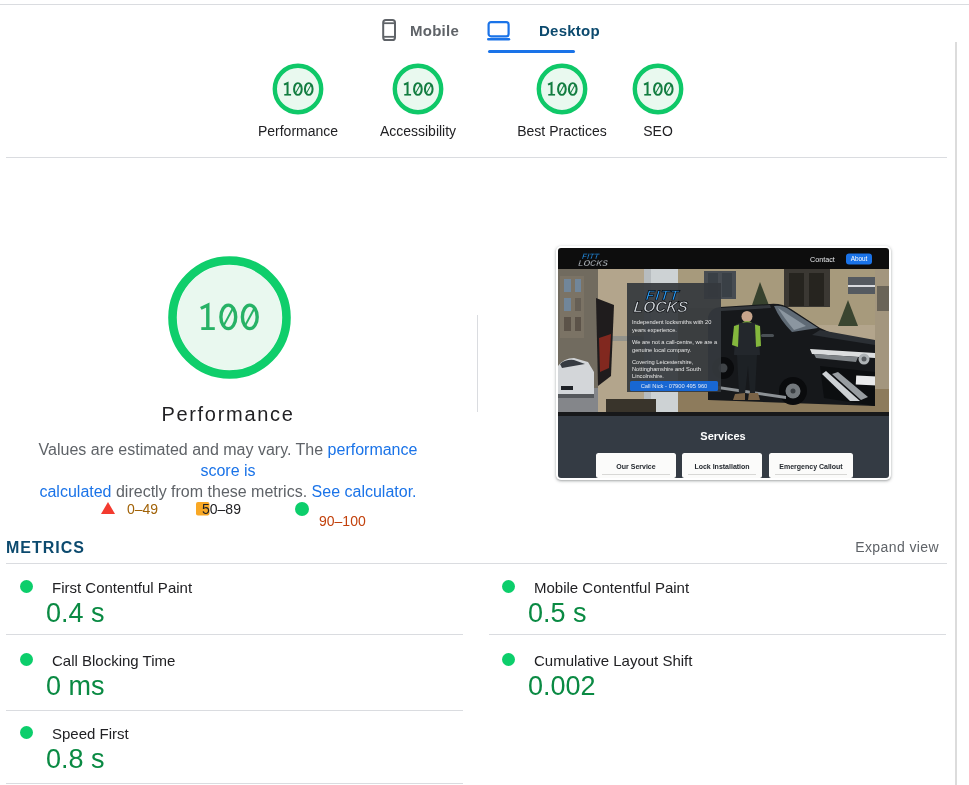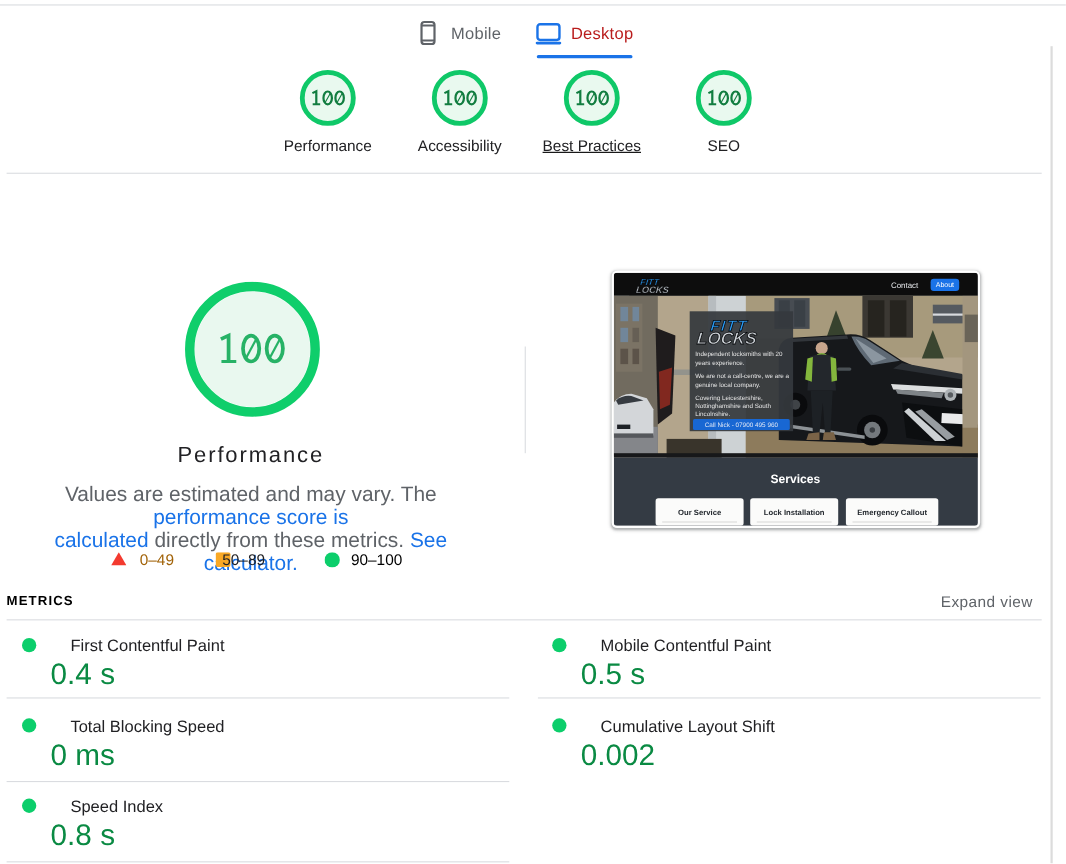--- a/index.html
+++ b/index.html
@@ -4,63 +4,63 @@
 <style>
   html,body{margin:0;padding:0;}
   body{width:969px;height:785px;position:relative;background:#fff;
        font-family:"Liberation Sans",sans-serif;overflow:hidden;}
   .abs{position:absolute;}
   .hair{position:absolute;background:#dadce0;height:1px;}
   .vhair{position:absolute;background:#dadce0;width:1px;}
 
   
   .tab{position:absolute;top:14px;height:32px;display:flex;align-items:center;}
-  .tabtxt{font-size:15px;font-weight:400;letter-spacing:.25px;}
+  .tabtxt{font-size:15px;font-weight:700;letter-spacing:.25px;}
 
   
   .cat{position:absolute;top:63px;width:120px;text-align:center;}
   .cat .lbl{margin-top:4px;font-size:14px;color:#212124;}
 
   
   .gtitle{position:absolute;top:403px;left:28px;width:400px;text-align:center;
           font-size:20px;letter-spacing:1.7px;color:#212124;}
   .gdesc{position:absolute;top:439px;left:28px;width:400px;text-align:center;
-         font-size:19px;line-height:21px;color:#5f6368;}
+         font-size:16px;line-height:21px;color:#5f6368;}
   .gdesc a{color:#1a73e8;text-decoration:none;}
 
   
   .shot{position:absolute;left:556px;top:246px;width:335px;height:234px;
         background:#fff;border-radius:5px;
         box-shadow:0 1px 2px rgba(60,64,67,.3),0 1px 3px 1px rgba(60,64,67,.15);}
   .shot svg{position:absolute;left:2px;top:2px;border-radius:3px;}
 
   
-  .mhead{position:absolute;top:539px;left:6px;font-size:12px;font-weight:bold;
-         letter-spacing:1px;color:#000000;}
+  .mhead{position:absolute;top:539px;left:6px;font-size:16px;font-weight:bold;
+         letter-spacing:1px;color:#0c4a6e;}
   .mexp{position:absolute;top:539px;right:30px;font-size:14px;letter-spacing:0.4px;color:#5f6368;margin-left:33px;}
   .metric{position:absolute;}
   .metric .dot{position:absolute;left:0;top:1px;width:13px;height:13px;border-radius:50%;
                background:#0cce6b;}
-  .metric .ml{position:absolute;left:44px;top:0;font-size:15px;color:#212124;white-space:nowrap;}
+  .metric .ml{position:absolute;left:32px;top:0;font-size:15px;color:#212124;white-space:nowrap;}
   .metric .mv{position:absolute;left:26px;top:19px;font-size:27px;color:#0a8a43;white-space:nowrap;}
 </style>
 </head>
 <body>
 
 <div class="hair" style="left:0;top:4px;width:969px;"></div>
 
 <div class="tab" style="left:377px;color:#5f6368;">
   <svg width="24" height="24" viewBox="0 0 24 24" style="margin-right:9px;">
     <rect x="6.2" y="2" width="11.8" height="20" rx="2.6" fill="none" stroke="#5f6368" stroke-width="2"></rect>
     <line x1="6.2" y1="5.2" x2="18" y2="5.2" stroke="#5f6368" stroke-width="1.8"></line>
     <line x1="6.2" y1="18.8" x2="18" y2="18.8" stroke="#5f6368" stroke-width="1.8"></line>
   </svg>
   <span class="tabtxt">Mobile</span>
 </div>
-<div class="tab" style="left:486px;color:#b91c1c;">
+<div class="tab" style="left:486px;color:#0c4a6e;gap:20px;">
   <svg width="25" height="24" viewBox="0 0 25 24" style="margin-right:8px;">
     <rect x="2.6" y="4.1" width="20" height="14.2" rx="2.4" fill="none" stroke="#1a73e8" stroke-width="2.2"></rect>
     <rect x="1" y="19.9" width="23.2" height="2.5" rx="1.25" fill="#1a73e8"></rect>
   </svg>
   <span class="tabtxt">Desktop</span>
 </div>
 <div class="abs" style="left:488px;top:50px;width:87px;height:3px;border-radius:2px;background:#1a73e8;"></div>
 
 <svg width="0" height="0" style="position:absolute;">
   <defs>
@@ -94,21 +94,21 @@
         <use href="#n100" stroke="#127d40"></use>
       </g>
     </svg><div class="lbl">Performance</div></div>
 <div class="cat" style="left:358px;"><svg width="52" height="52" viewBox="0 0 52 52">
       <circle cx="26" cy="26" r="21" fill="#e9f9ef"></circle>
       <circle cx="26" cy="26" r="23.2" fill="none" stroke="#0fc868" stroke-width="4.4"></circle>
       <g transform="translate(11,19.3) scale(0.505,0.48)">
         <use href="#n100" stroke="#127d40"></use>
       </g>
     </svg><div class="lbl">Accessibility</div></div>
-<div class="cat" style="left:478px;text-decoration:underline;"><svg width="52" height="52" viewBox="0 0 52 52">
+<div class="cat" style="left:502px;"><svg width="52" height="52" viewBox="0 0 52 52">
       <circle cx="26" cy="26" r="21" fill="#e9f9ef"></circle>
       <circle cx="26" cy="26" r="23.2" fill="none" stroke="#0fc868" stroke-width="4.4"></circle>
       <g transform="translate(11,19.3) scale(0.505,0.48)">
         <use href="#n100" stroke="#127d40"></use>
       </g>
     </svg><div class="lbl">Best Practices</div></div>
 <div class="cat" style="left:598px;"><svg width="52" height="52" viewBox="0 0 52 52">
       <circle cx="26" cy="26" r="21" fill="#e9f9ef"></circle>
       <circle cx="26" cy="26" r="23.2" fill="none" stroke="#0fc868" stroke-width="4.4"></circle>
       <g transform="translate(11,19.3) scale(0.505,0.48)">
@@ -133,21 +133,21 @@
     <path d="M7 0 L14 12 L0 12 Z" fill="#f33a2f"></path>
   </svg>
 <div class="abs" style="left:127px;top:501px;font-size:14px;color:#a16207;">0–49</div>
 <svg class="abs" style="left:196px;top:502px;" width="13.5" height="13.5" viewBox="0 0 14 14">
     <rect width="14" height="14" rx="2" fill="#f9a825"></rect>
   </svg>
 <div class="abs" style="left:202px;top:501px;font-size:14px;color:#212124;">50–89</div>
 <svg class="abs" style="left:295px;top:502px;" width="14" height="14" viewBox="0 0 14 14">
     <circle cx="7" cy="7" r="7" fill="#0cce6b"></circle>
   </svg>
-<div class="abs" style="left:319px;top:501px;font-size:14px;color:#000000;">90–100</div>
+<div class="abs" style="left:319px;top:513px;font-size:14px;color:#c2410c;">90–100</div>
 
 <div class="vhair" style="left:477px;top:315px;height:97px;"></div>
 <div class="vhair" style="left:955px;top:42px;height:743px;width:2px;background:#dcdcdc;"></div>
 
 <div class="shot">
 <svg width="331" height="230" viewBox="0 0 331 230">
 
   <rect x="0" y="0" width="331" height="21" fill="#0d0d0d"></rect>
   <g font-family="Liberation Sans,sans-serif" font-style="italic" font-weight="bold" transform="skewX(-6)">
     <text x="25" y="11" font-size="8" fill="#2b9af3" stroke="#05070a" stroke-width="0.4">FITT</text>
@@ -291,28 +291,28 @@
 <div class="metric" style="left:502px;top:579px;">
   <div class="dot"></div>
     <div class="ml">Mobile Contentful Paint</div>
     <div class="mv">0.5&nbsp;s</div>
 </div>
 <div class="hair" style="left:6px;top:634px;width:457px;"></div>
 <div class="hair" style="left:489px;top:634px;width:457px;"></div>
 
 <div class="metric" style="left:20px;top:652px;">
   <div class="dot"></div>
-    <div class="ml">Total Blocking Speed</div>
+    <div class="ml">Call Blocking Time</div>
     <div class="mv">0&nbsp;ms</div>
 </div>
 <div class="metric" style="left:502px;top:652px;">
   <div class="dot"></div>
     <div class="ml">Cumulative Layout Shift</div>
     <div class="mv">0.002</div>
 </div>
 <div class="hair" style="left:6px;top:710px;width:457px;"></div>
 
 <div class="metric" style="left:20px;top:725px;">
   <div class="dot"></div>
-    <div class="ml">Speed Index</div>
+    <div class="ml">Speed First</div>
     <div class="mv">0.8&nbsp;s</div>
 </div>
 <div class="hair" style="left:6px;top:783px;width:457px;"></div>
 
 </body></html>

